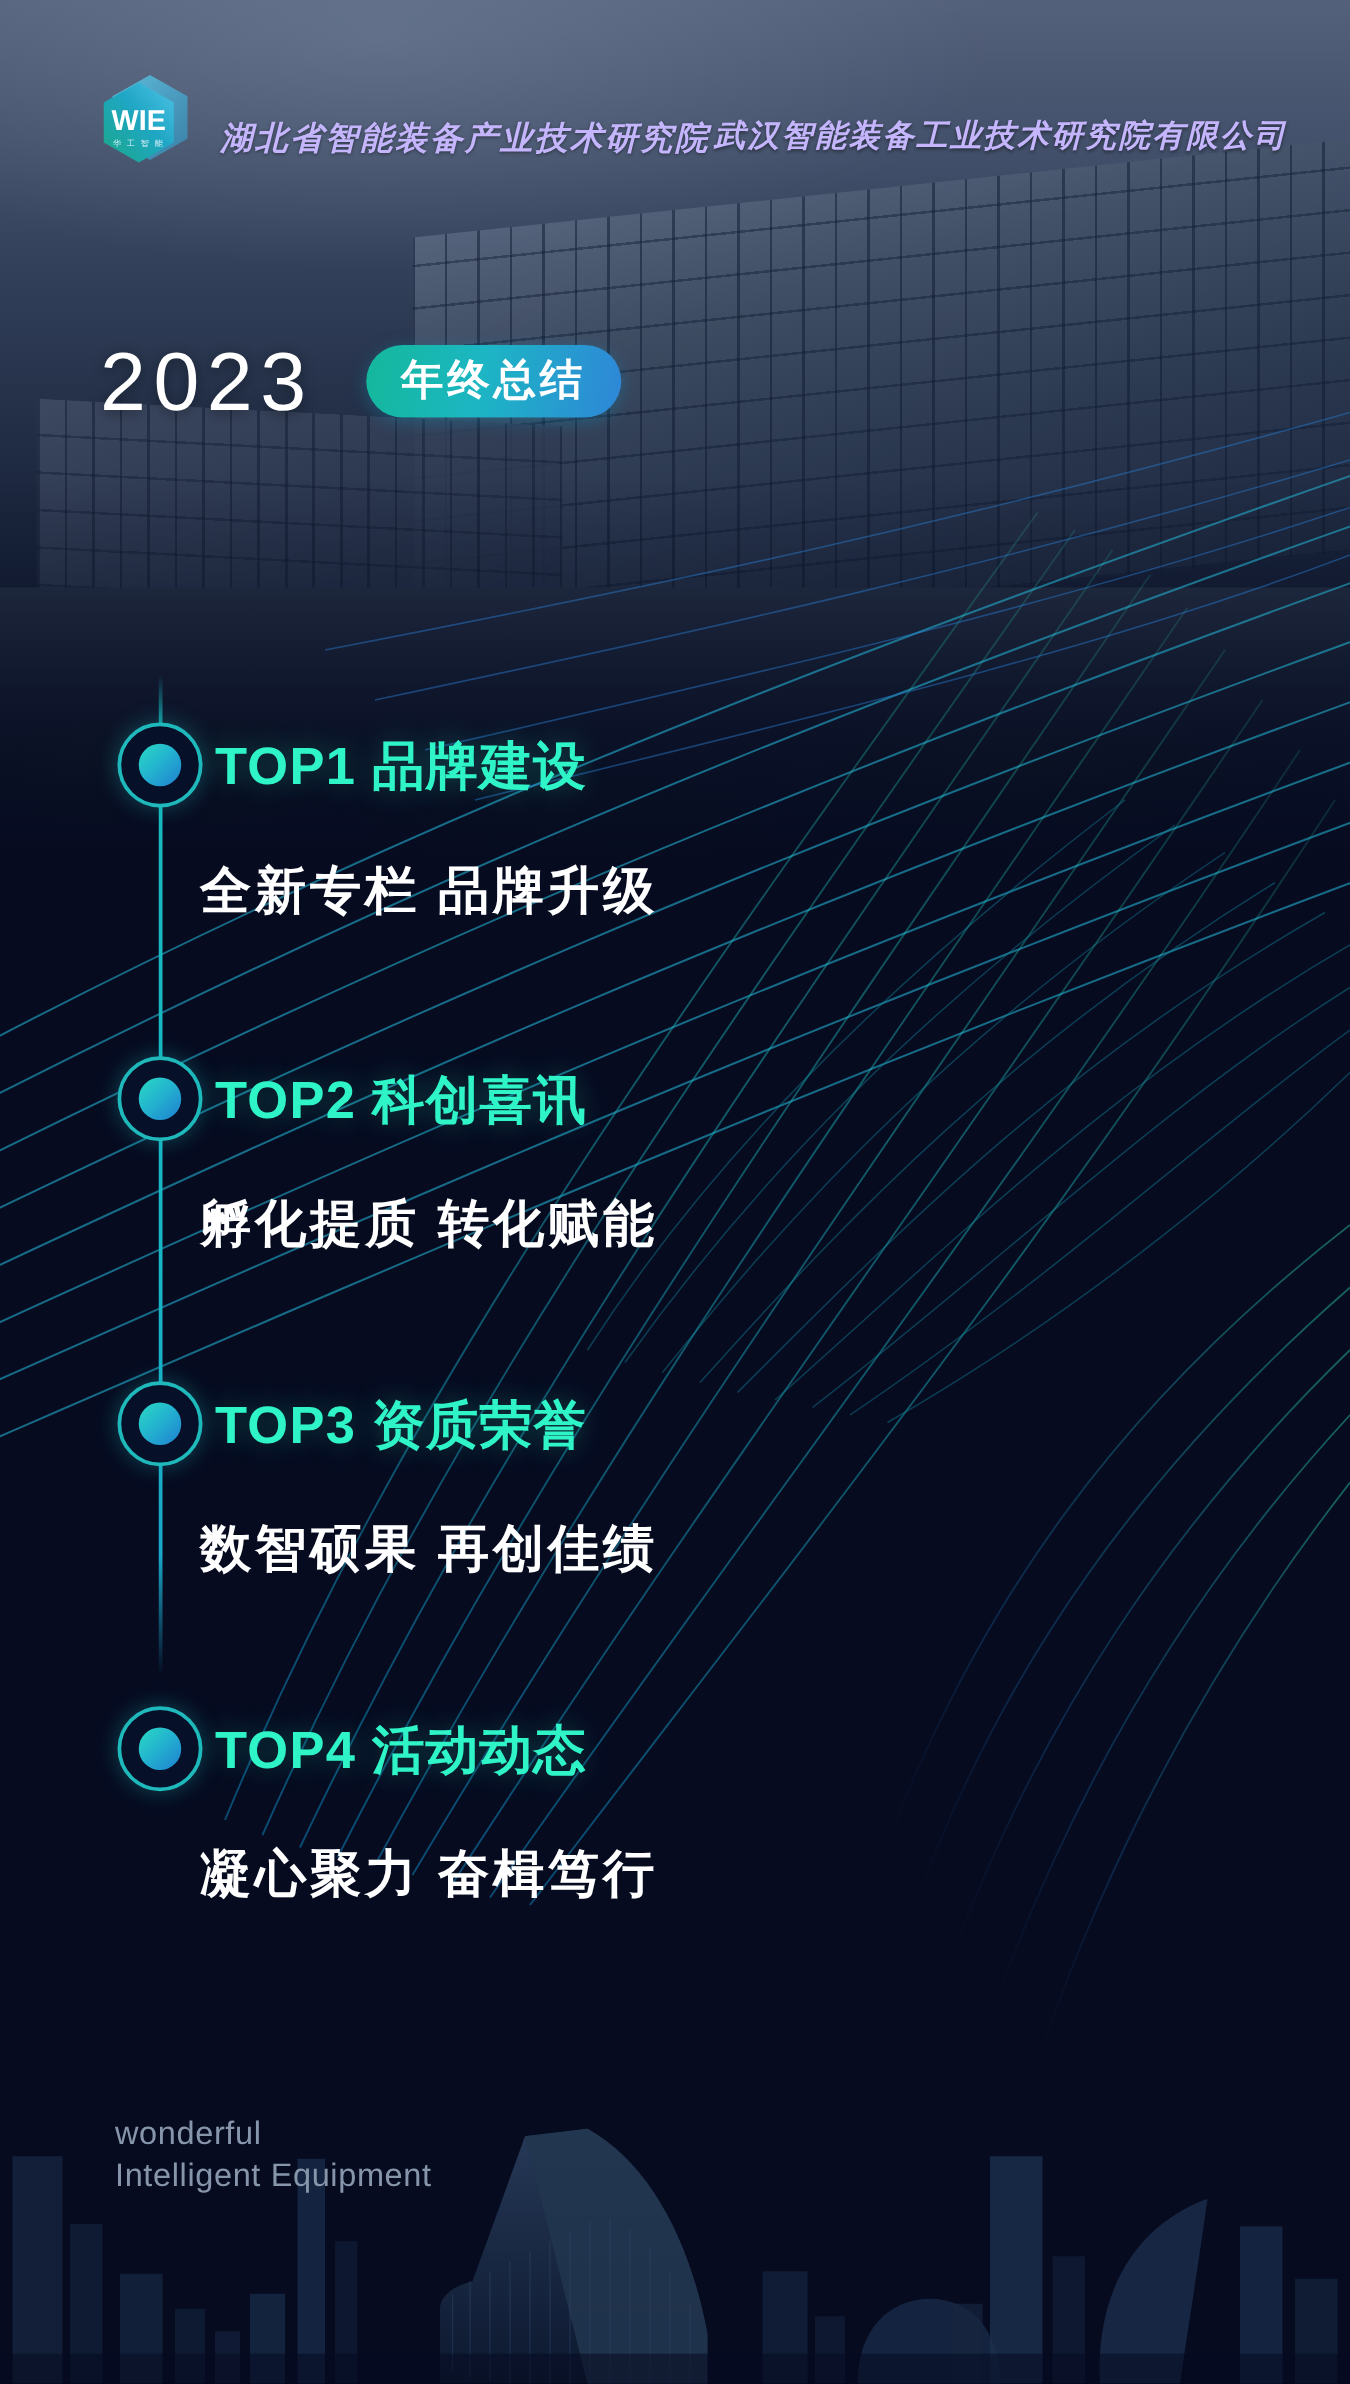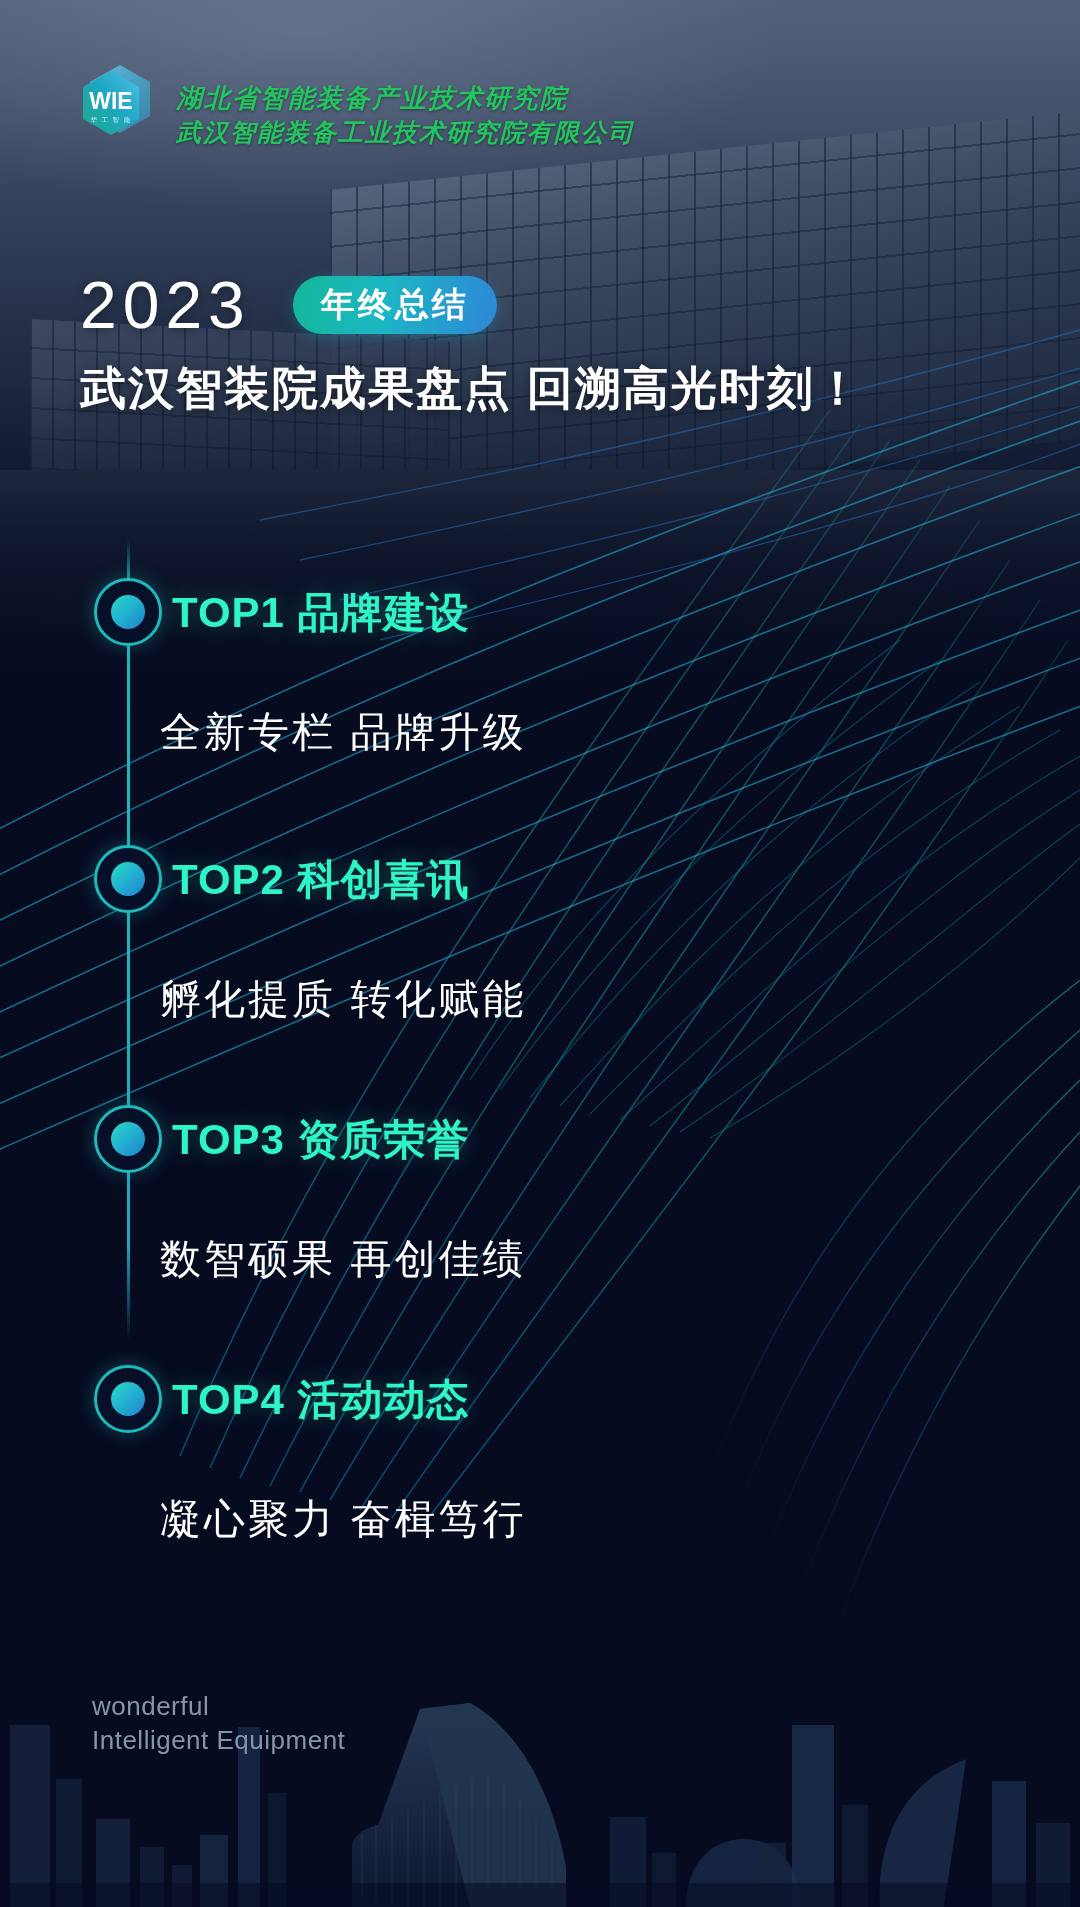--- a/index.html
+++ b/index.html
@@ -74,23 +74,23 @@
   
   .curves{ position:absolute; left:0; top:0; width:1080px; height:1907px; pointer-events:none; }
 
   
   .brand{
     position:absolute; left:78px; top:56px;
     display:flex; align-items:center; gap:20px;
   }
   .logo-mark{ position:relative; width:78px; height:82px; flex:0 0 auto; }
   .logo-text{
-    display:flex; flex-direction:column; gap:3px;
+    display:flex; flex-direction:row; gap:3px;
     font-family:"Liberation Serif","DejaVu Serif",serif;
-    color:#22c55e; font-size:26px; font-weight:700;
+    color:#c4b5fd; font-size:26px; font-weight:700;
     letter-spacing:2px; font-style:italic;
     text-shadow:0 1px 3px rgba(0,0,0,.45);
     line-height:1.22;
     margin-top:27px;
   }
   .logo-text span:nth-child(2){ font-size:25px; }
 
   
   .year-row{
     position:absolute; left:80px; top:272px;
@@ -133,22 +133,22 @@
     background:linear-gradient(135deg,#2ad9c2 0%,#23b5cf 45%,#1f7fd0 100%);
   }
   .item-title{
     position:absolute; left:172px;
     color:#2ff4c8; font-size:42px; font-weight:700; letter-spacing:1px;
     white-space:nowrap; line-height:1;
     text-shadow:0 0 22px rgba(47,244,200,.28);
   }
   .item-sub{
     position:absolute; left:160px;
-    color:#ffffff; font-size:41px; font-weight:400; letter-spacing:3px;
-    white-space:nowrap; line-height:1;margin-top:20px;
+    color:#ffffff; font-size:41px; font-weight:700; letter-spacing:3px;
+    white-space:nowrap; line-height:1;
   }
 
   
   .footer{ position:absolute; left:92px; top:1682px; }
   .foot-cn{
     color:#8e9bb0; font-size:33px; font-weight:700; letter-spacing:2px;
     line-height:1.25;
   }
   .foot-en{
     color:#8795aa; font-size:26px; font-weight:400; letter-spacing:.5px;
@@ -268,21 +268,20 @@
     <div class="logo-text">
       <span>湖北省智能装备产业技术研究院</span>
       <span>武汉智能装备工业技术研究院有限公司</span>
     </div>
   </div>
 
   <div class="year-row">
     <div class="year">2023</div>
     <div class="year-badge">年终总结</div>
   </div>
-  <div class="headline">武汉智装院成果盘点  回溯高光时刻！</div>
 
   <div class="timeline">
     <div class="tl-line"></div>
 
     <div class="item">
       <div class="dot" style="top:578px">
           <i></i>
         </div>
       <div class="item-title" style="top:592px">TOP1  品牌建设</div>
       <div class="item-sub" style="top:692px">全新专栏  品牌升级</div>

